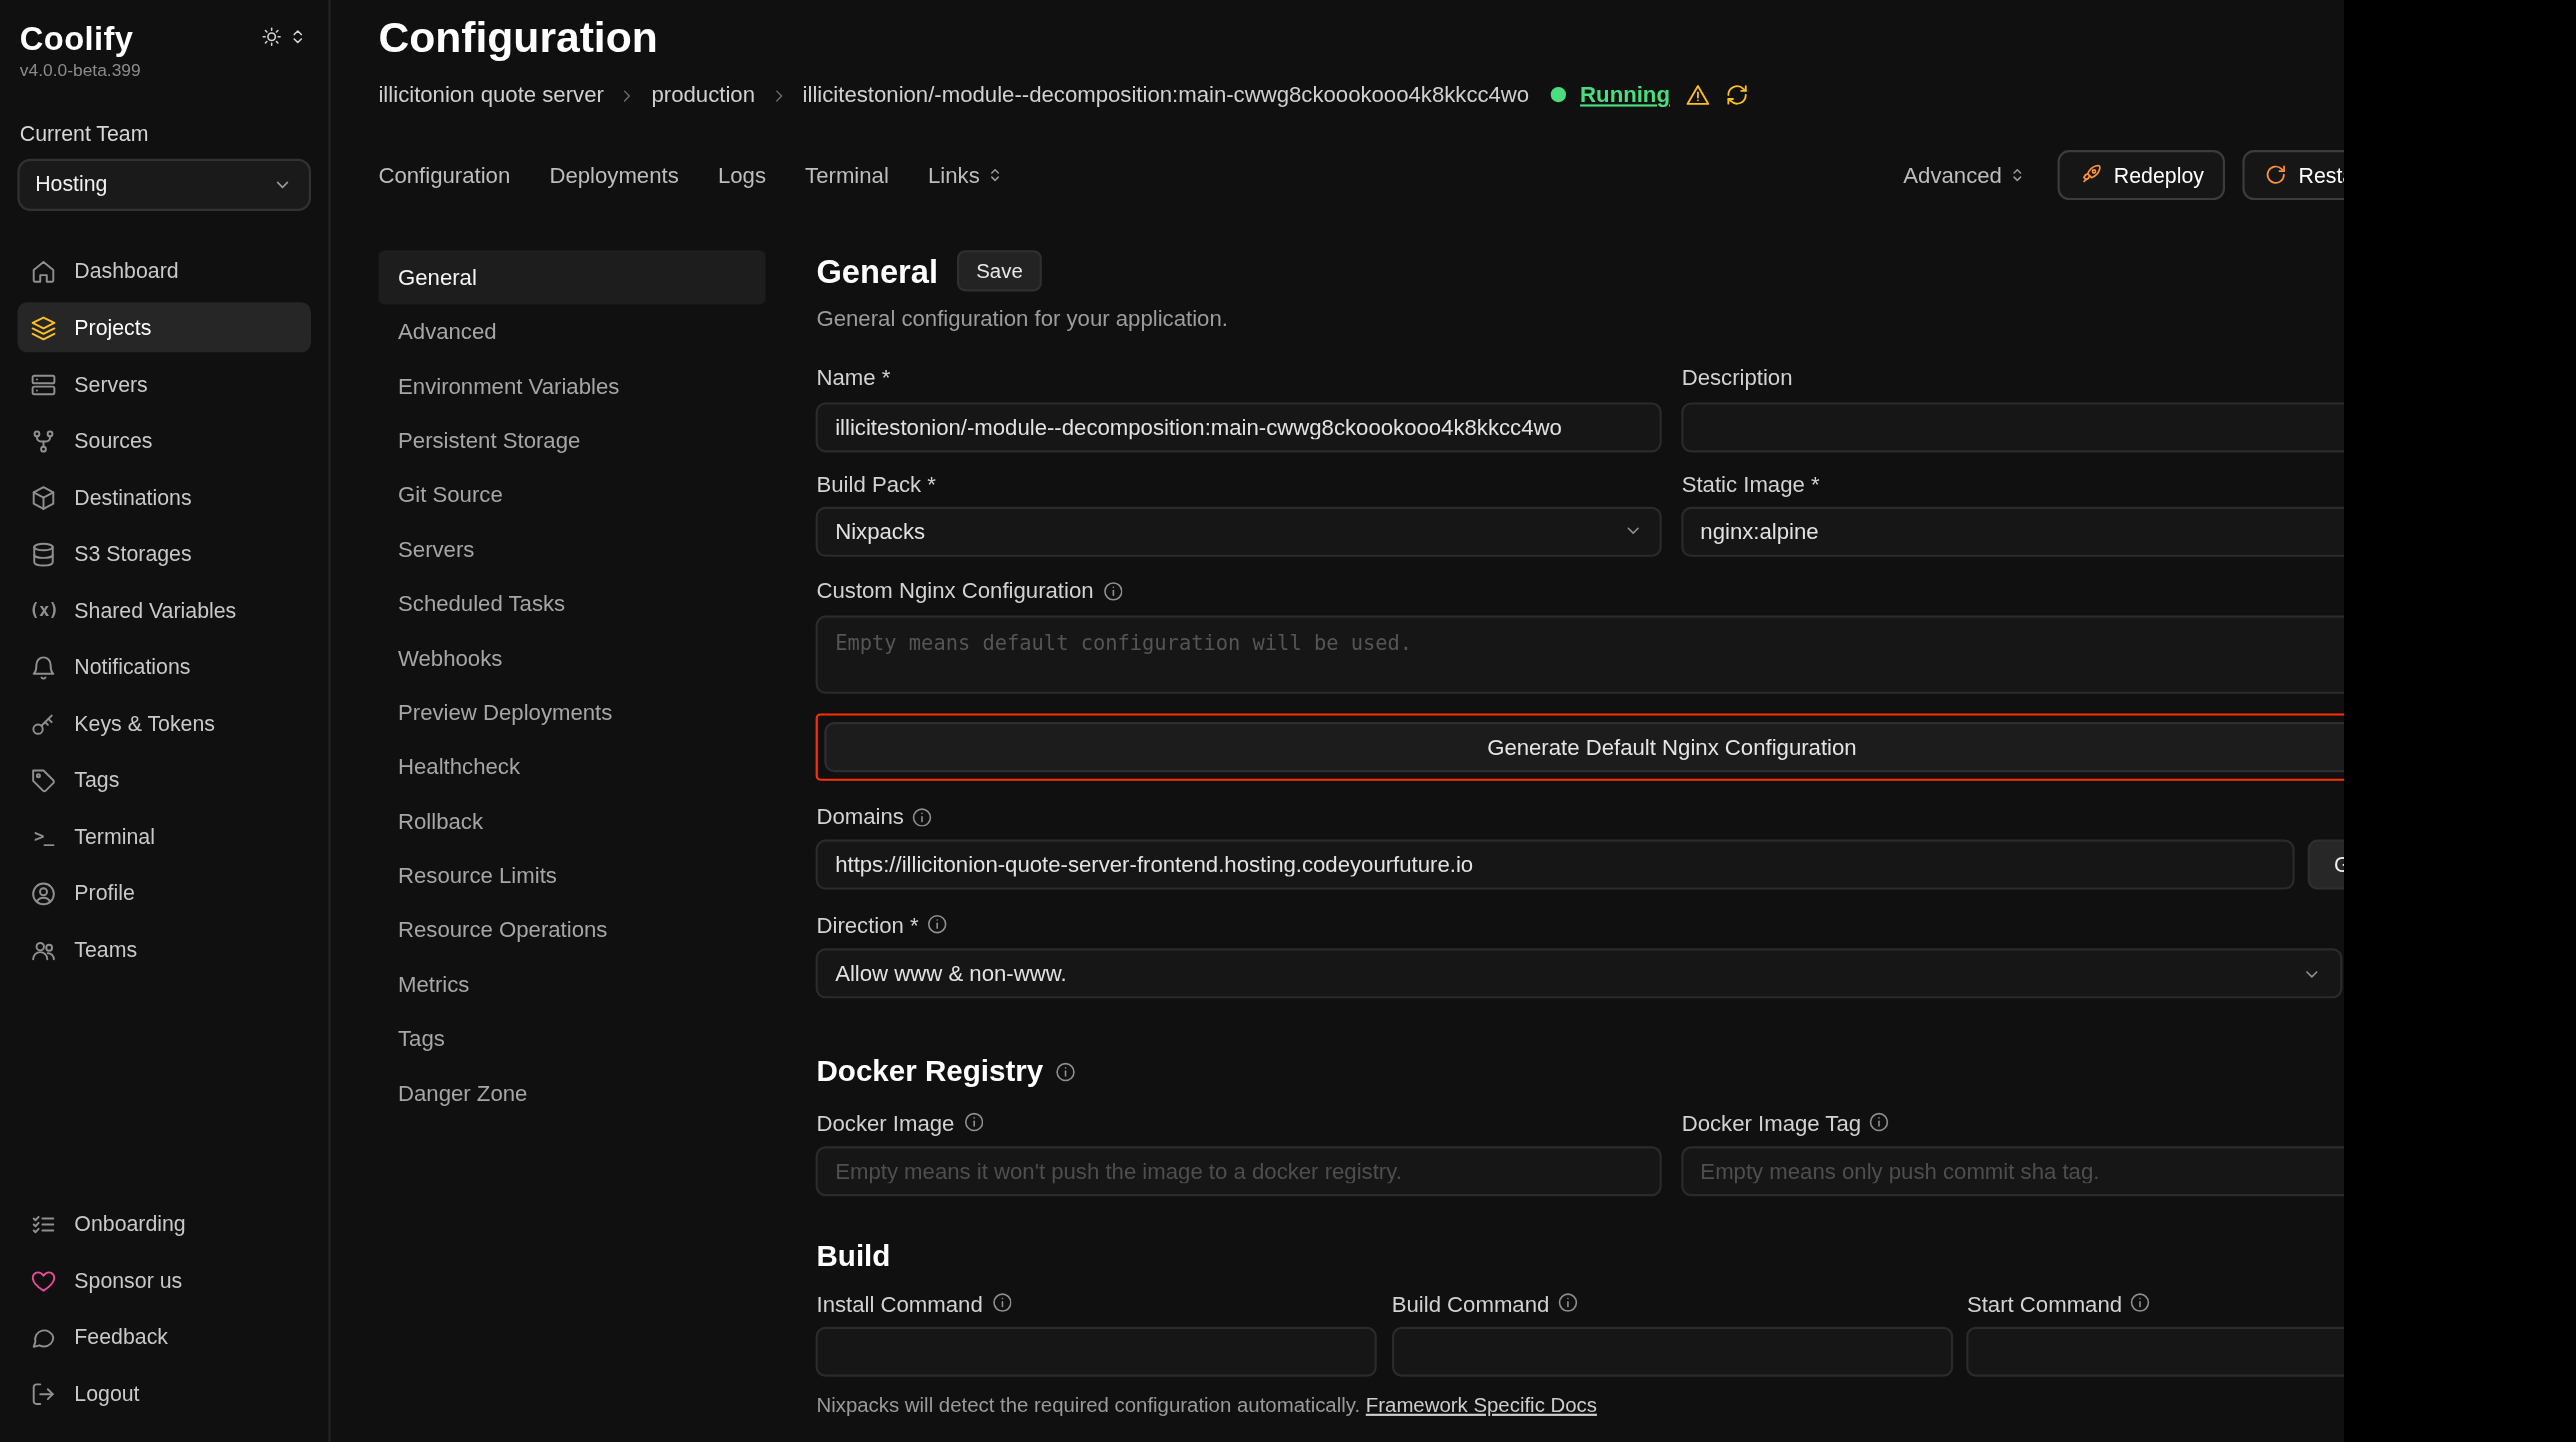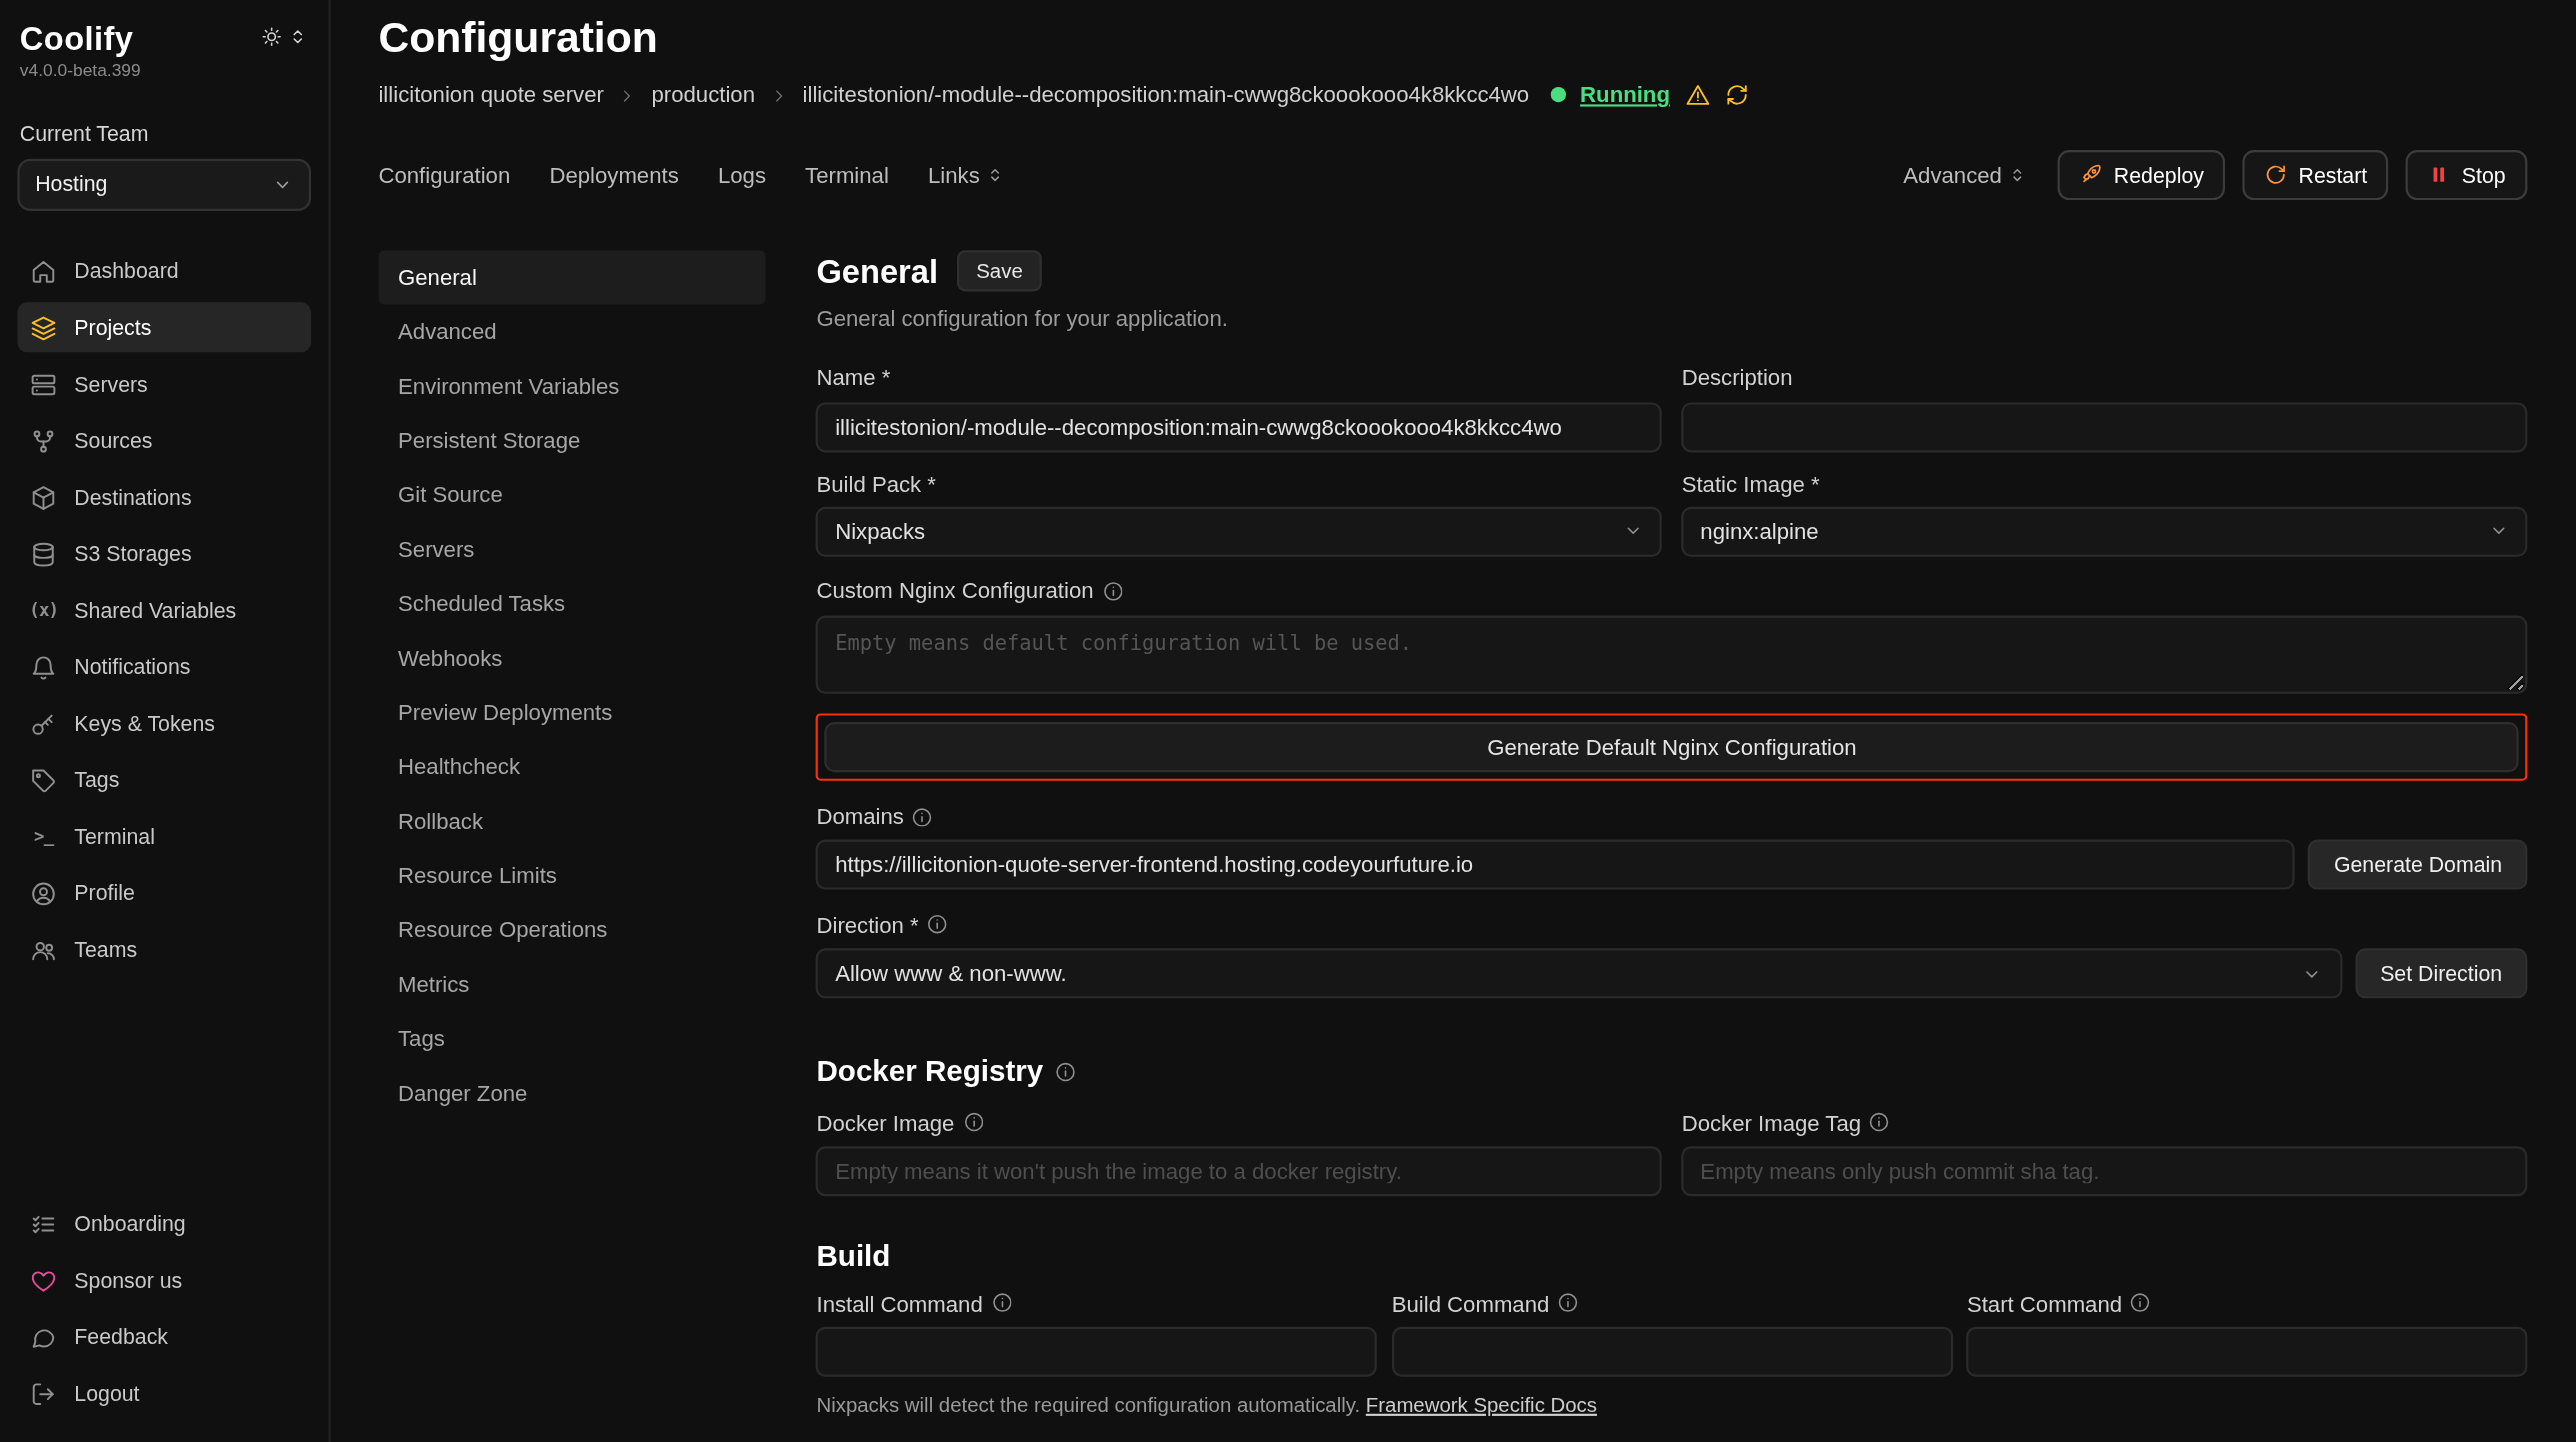--- a/index.html
+++ b/index.html
@@ -1,17 +1,17 @@
 <!DOCTYPE html>
 <html style="font-size:12px"><head>
 <meta charset="utf-8">
 <style>
   *{box-sizing:border-box;margin:0;padding:0}
   html,body{background:#000}
-  .stage{width:2576px;height:1443px;overflow:hidden;background:#101010}
+  .stage{width:2344px;height:1443px;overflow:hidden;background:#101010}
   .app{width:1185px;height:663px;transform:scale(2.175);transform-origin:0 0;display:flex;
        background:#101010;color:#e8e8e8;font-family:"Liberation Sans","DejaVu Sans",sans-serif;
        font-size:10.2px;overflow:hidden}
   svg{stroke:currentColor;fill:none;stroke-width:1.8;stroke-linecap:round;stroke-linejoin:round}
   svg.fill{fill:currentColor;stroke:none}
 
   
   .sidebar{width:152px;min-width:152px;height:100%;border-right:0.8px solid #242424;
            padding:7.6px 7.6px 10.6px;display:flex;flex-direction:column;background:#101010}
   .brand-row{display:flex;align-items:flex-start;justify-content:space-between;padding:1.5px 1.5px 0}

